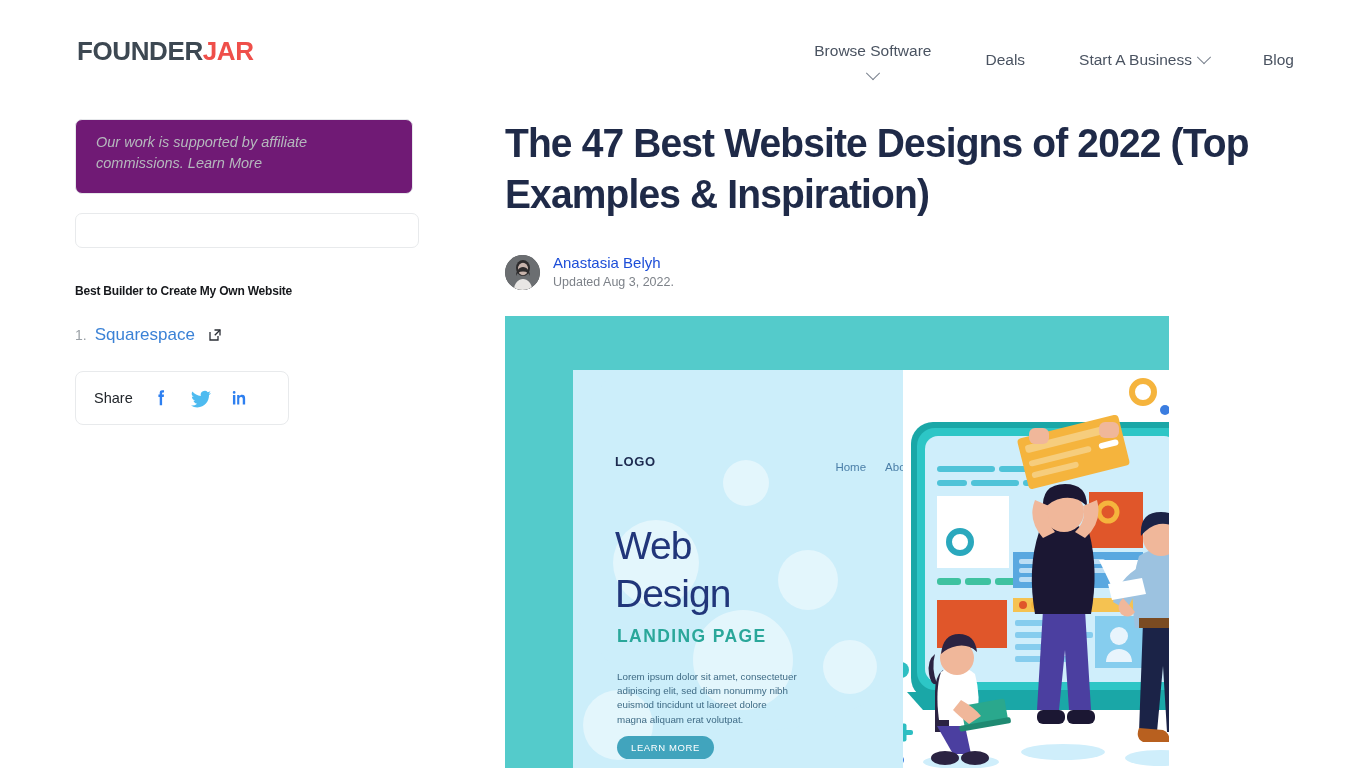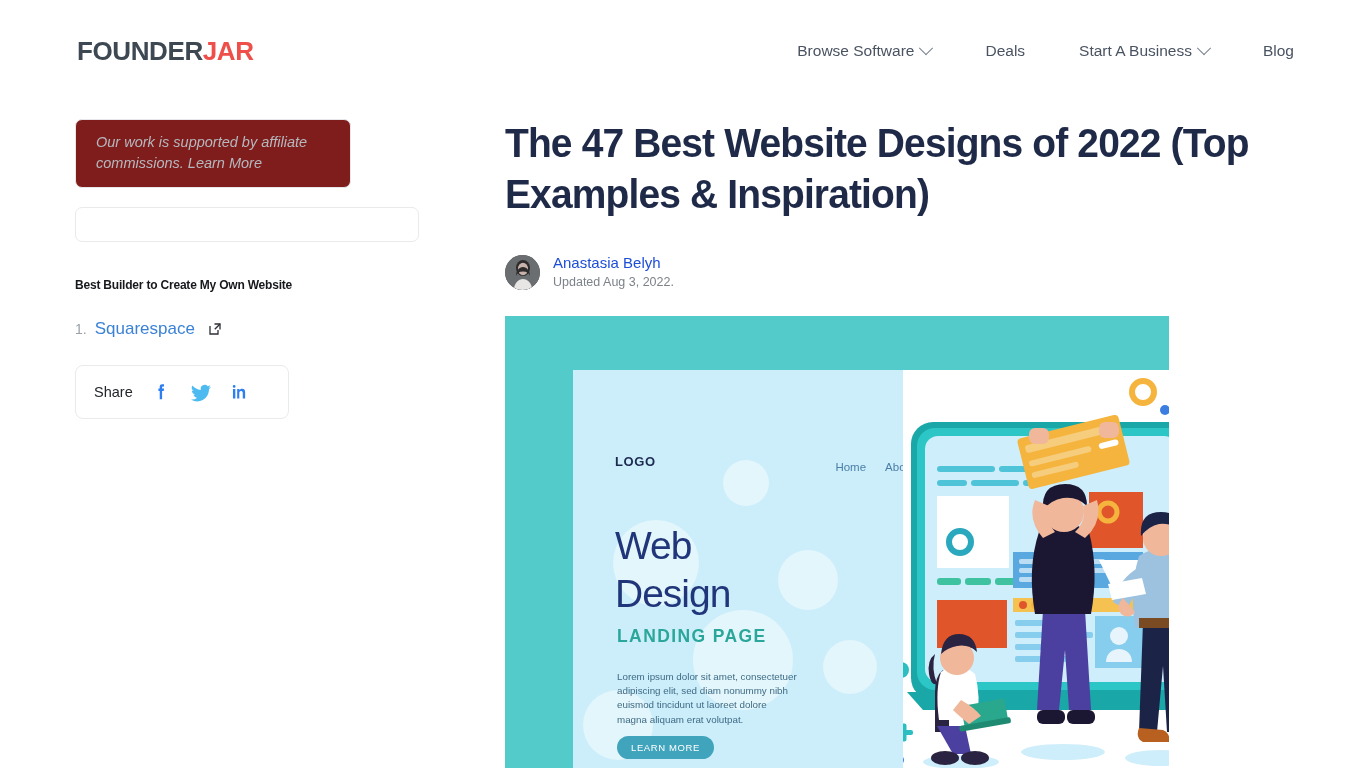--- a/index.html
+++ b/index.html
@@ -30,38 +30,38 @@
   .main-nav {
     position: absolute; right: 72px; top: 38px;
     display: flex; align-items: center; gap: 0px;
   }
   .nav-item {
     display: flex; align-items: center; gap: 7px;
     color: #4a5361; font-size: 15.5px; line-height: 26px;
     padding: 0 0 0 0; margin-left: 54px;
     cursor: pointer; white-space: nowrap;
   }
-  .nav-item:first-child { margin-left: 0; }
+  .nav-item:first-child { margin-left: 0; flex-direction: column; }
   .chev {
     display: inline-block; width: 10px; height: 10px;
     border-right: 1.6px solid #7a828e;
     border-bottom: 1.6px solid #7a828e;
     transform: rotate(45deg) translate(-2px,-2px);
   }
 
   
   .sidebar {
     position: absolute; left: 75px; top: 119px;
     width: 344px;
   }
   .affiliate-box {
-    width: 276px; min-height: 58px;
+    width: 338px; min-height: 58px;
     border: 1px solid #e6e8eb; border-radius: 7px;
-    padding: 12px 20px 13px 20px;
-    background: #7f1d1d;
+    padding: 12px 20px 19px 20px;
+    background: #701a75;
   }
   .affiliate-text {
     color: #b5b8bd; font-style: italic; font-size: 14.5px;
     line-height: 21px;
   }
   .empty-box {
     width: 344px; height: 35px; margin-top: 19px;
     border: 1px solid #e8eaec; border-radius: 7px;
     background: #fff;
   }

